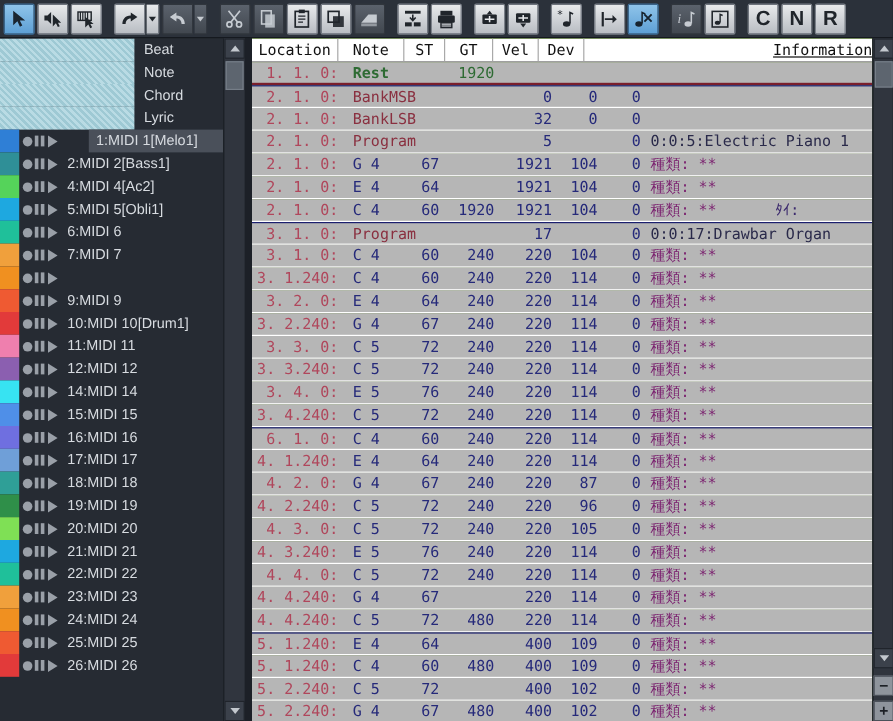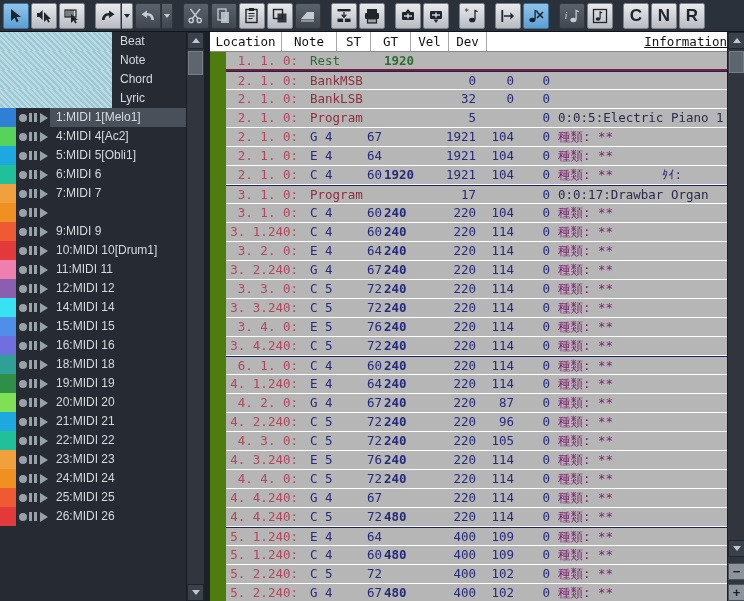--- a/index.html
+++ b/index.html
@@ -30,21 +30,21 @@
            border-right:3px solid transparent;border-top:4px solid #20252b;}
   .tdrop.dark i{border-top-color:#c6cbd1;}
   .tletter{font-family:"Liberation Sans",sans-serif;font-weight:bold;
            font-size:17px;color:#20252b;line-height:1;}
 
   
   #tracks{position:absolute;left:0;top:32px;width:186px;height:569px;
           background:#262b33;overflow:hidden;}
   .trow{height:19px;display:flex;align-items:flex-end;box-sizing:border-box;
         position:relative;}
-  .trow.sel .tname{background:#4a505a;}
+  .trow.sel .tname{background:#4a505a;margin-left:24px;}
   .swatch{width:16px;height:19px;flex:0 0 auto;}
   .swatch.hatch{background:
      repeating-linear-gradient(45deg,#b9dbe4 0 2px,#9ec9d4 2px 4px);
      width:112px;}
   .ticons{width:34px;height:19px;flex:0 0 auto;display:flex;align-items:center;
           gap:2px;padding-left:3px;box-sizing:border-box;}
   .ic-rec{width:8px;height:8px;border-radius:50%;background:#9aa0a8;flex:0 0 auto;}
   .ic-mute{width:9px;height:9px;flex:0 0 auto;display:flex;gap:1.5px;}
   .ic-mute b{display:block;width:3px;height:9px;background:#9aa0a8;}
   .ic-play{width:0;height:0;flex:0 0 auto;border-top:5px solid transparent;
@@ -76,35 +76,35 @@
   #list{position:absolute;left:210px;top:32px;width:517px;height:569px;
         background:#4d7c0f;overflow:hidden;}
   #listhead{height:20px;background:#ffffff;position:relative;
             border-bottom:1px solid #888;box-sizing:border-box;}
   .hcell{position:absolute;top:0;height:19px;line-height:19px;
          font-size:12.5px;color:#111;text-align:center;
          border-right:1px solid #a9a9a9;box-sizing:border-box;}
   .hcell.left{text-align:right;padding-left:7px;border-right:none;text-decoration:underline;}
   #rows{position:relative;}
   .erow{height:19px;position:relative;box-sizing:border-box;
-        border-bottom:1px solid #ffffff;background:#b6b6b6;margin-left:16px;}
+        border-bottom:1px solid #ffffff;background:#b6b6b6;}
   .erow.barline{border-top:1px solid #1b1f6e;}
   .erow.topline{border-bottom:2px solid #7a1f2c;}
   .cell{position:absolute;top:0;height:18px;line-height:18px;
         font-size:12.5px;white-space:nowrap;}
   .c-loc{left:0;width:72px;text-align:right;color:#b0475c;}
   .c-notename{left:84px;color:#262a7a;}
   .c-notenum{left:130px;width:26px;text-align:right;color:#262a7a;}
-  .c-st{left:158px;width:44px;color:#262a7a;font-weight:bold;}
+  .c-st{left:158px;width:44px;text-align:right;color:#262a7a;}
   .c-gt{left:206px;width:44px;text-align:right;color:#262a7a;}
   .c-vel{left:248px;width:40px;text-align:right;color:#262a7a;}
   .c-dev{left:286px;width:38px;text-align:right;color:#262a7a;}
   .c-info{left:332px;color:#7a1f6e;}
   .c-info2{left:436px;color:#3c2a6e;}
-  .c-notename.rest{color:#2e6b33;}
+  .c-notename.rest{color:#2e6b33;font-weight:bold;}
   .c-st.rest{color:#2e6b33;}
   .c-notename.evt{color:#8a3040;}
   .c-info.plain{color:#2a2a4a;}
 </style>
 </head>
 <body>
 
 <div id="app">
 
   <div id="toolbar">
@@ -365,20 +365,32 @@
           <span class="ic-rec"></span>
           <span class="ic-mute">
             <b></b>
             <b></b>
           </span>
           <span class="ic-play"></span>
         </div>
         <div class="tname">1:MIDI 1[Melo1]</div>
       </div>
       <div class="trow">
+        <div class="swatch" style="background:#2f8f97"></div>
+        <div class="ticons">
+          <span class="ic-rec"></span>
+          <span class="ic-mute">
+            <b></b>
+            <b></b>
+          </span>
+          <span class="ic-play"></span>
+        </div>
+        <div class="tname">2:MIDI 2[Bass1]</div>
+      </div>
+      <div class="trow">
         <div class="swatch" style="background:#55d35a"></div>
         <div class="ticons">
           <span class="ic-rec"></span>
           <span class="ic-mute">
             <b></b>
             <b></b>
           </span>
           <span class="ic-play"></span>
         </div>
         <div class="tname">4:MIDI 4[Ac2]</div>
@@ -506,20 +518,32 @@
         <div class="swatch" style="background:#6f6fe0"></div>
         <div class="ticons">
           <span class="ic-rec"></span>
           <span class="ic-mute">
             <b></b>
             <b></b>
           </span>
           <span class="ic-play"></span>
         </div>
         <div class="tname">16:MIDI 16</div>
+      </div>
+      <div class="trow">
+        <div class="swatch" style="background:#6f9fd8"></div>
+        <div class="ticons">
+          <span class="ic-rec"></span>
+          <span class="ic-mute">
+            <b></b>
+            <b></b>
+          </span>
+          <span class="ic-play"></span>
+        </div>
+        <div class="tname">17:MIDI 17</div>
       </div>
       <div class="trow">
         <div class="swatch" style="background:#2f9f97"></div>
         <div class="ticons">
           <span class="ic-rec"></span>
           <span class="ic-mute">
             <b></b>
             <b></b>
           </span>
           <span class="ic-play"></span>

